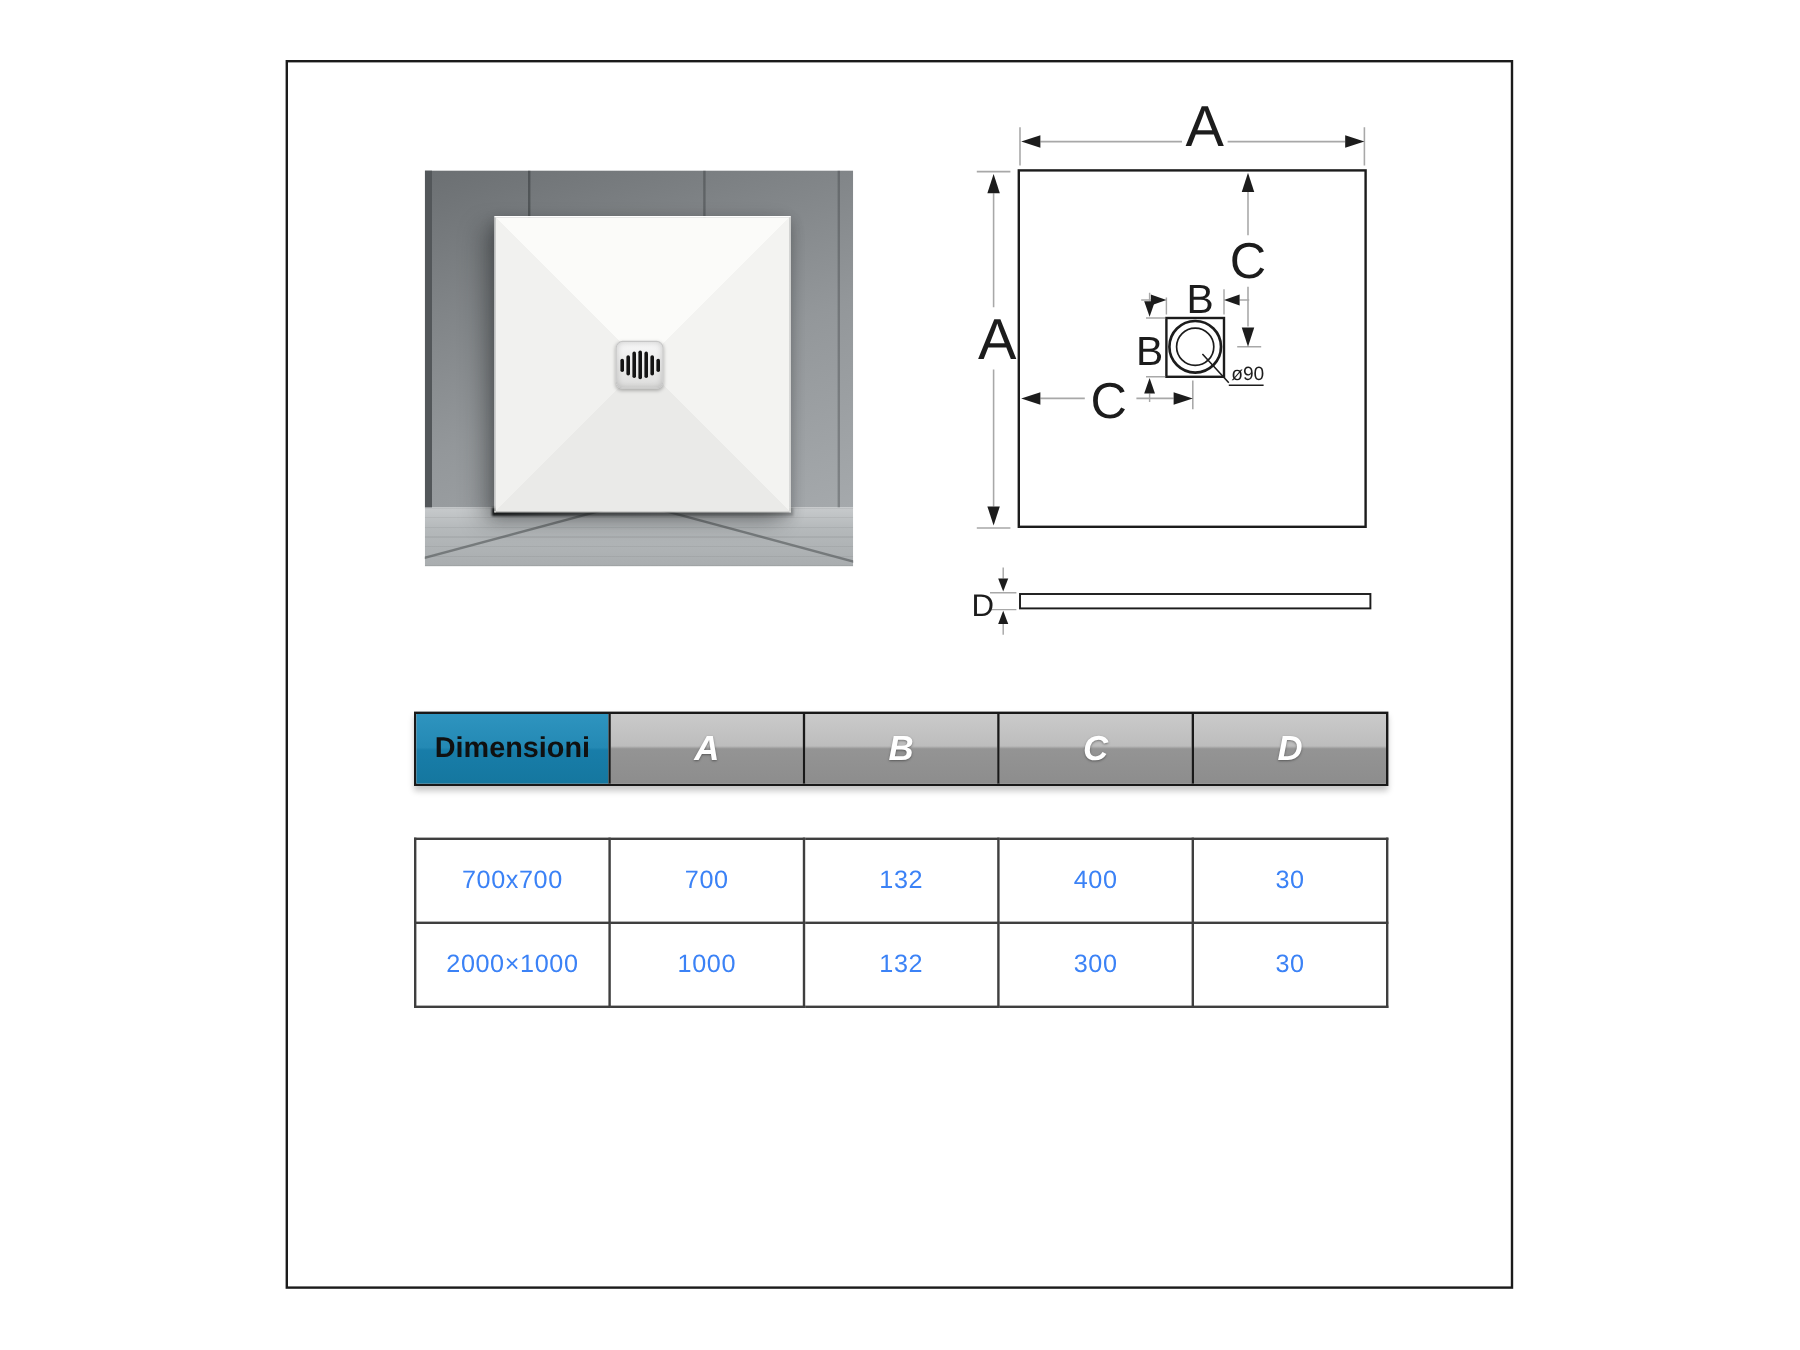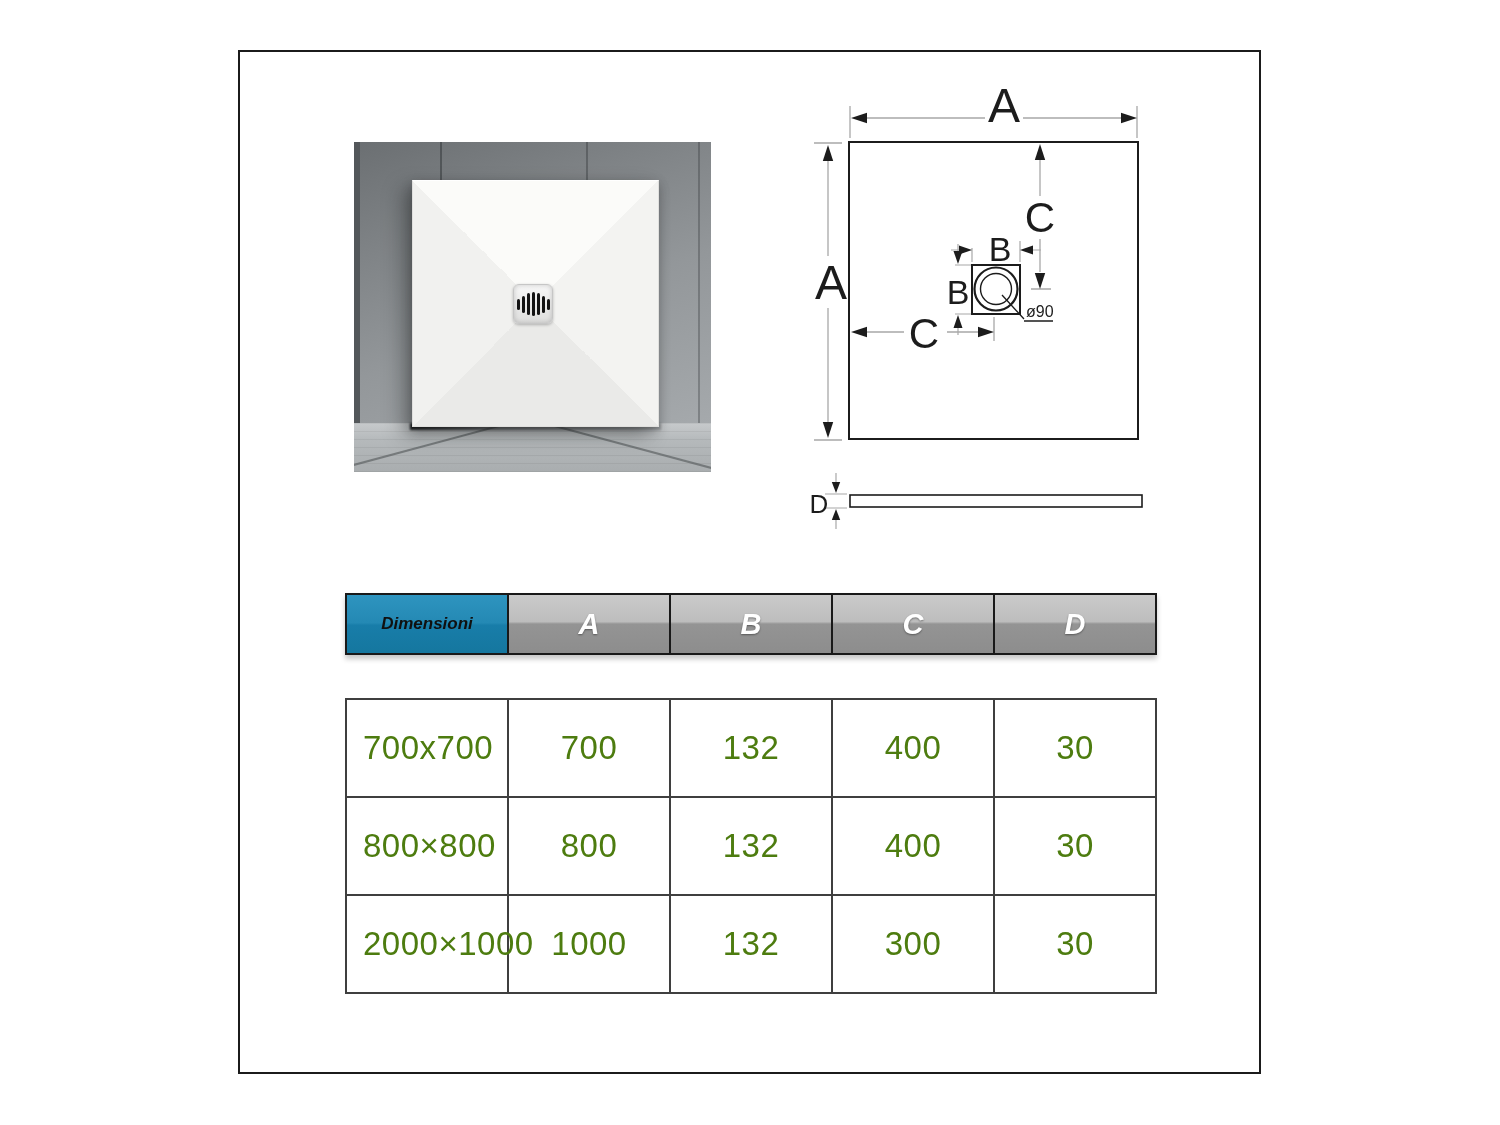--- a/index.html
+++ b/index.html
@@ -36,30 +36,30 @@
 
   
   .draw{position:absolute;left:780px;top:60px;}
   .draw text{font-family:"Liberation Sans",sans-serif;fill:#1c1c1c;}
 
   
   .hdr{position:absolute;left:345px;top:593px;width:812px;height:62px;box-sizing:border-box;
        border:2px solid #191919;display:flex;box-shadow:0 4px 5px rgba(0,0,0,.22);}
   .hcell{flex:1;display:flex;align-items:center;justify-content:center;}
   .hblue{background:linear-gradient(180deg,#2e94bf 0%,#2489b4 48%,#187da9 52%,#15779f 100%);
-       color:#101010;font-weight:700;font-size:17px;font-style:italic;}
+       color:#101010;font-weight:700;font-size:24px;}
   .hgray{background:linear-gradient(180deg,#cacaca 0%,#bdbdbd 46%,#949494 50%,#8d8d8d 100%);
        color:#ffffff;font-weight:700;font-style:italic;font-size:29px;
        border-left:2px solid #191919;text-shadow:0 1px 2px rgba(0,0,0,.40);}
 
   
   .dims{position:absolute;left:345px;top:698px;width:812px;border-collapse:collapse;
         table-layout:fixed;border:2px solid #262626;}
-  .dims td{border:2px solid #3f3f3f;height:64px;padding:16px;text-align:center;
-        vertical-align:middle;font-size:33px;color:#4d7c0f;letter-spacing:.5px;background:#fff;}
+  .dims td{border:2px solid #3f3f3f;height:64px;padding:2px;text-align:center;
+        vertical-align:middle;font-size:21px;color:#3b82f6;letter-spacing:.5px;background:#fff;}
 </style>
 </head>
 <body>
 
 <div class="page">
   <div class="frame"></div>
 
   <div class="photo">
     <div class="wall"></div>
     <div class="wall-edge-left"></div>
@@ -155,27 +155,20 @@
   <table class="dims">
     <tbody>
         <tr>
       <td>700x700</td>
       <td>700</td>
       <td>132</td>
       <td>400</td>
       <td>30</td>
     </tr>
     <tr>
-      <td>800×800</td>
-      <td>800</td>
-      <td>132</td>
-      <td>400</td>
-      <td>30</td>
-    </tr>
-    <tr>
       <td>2000×1000</td>
       <td>1000</td>
       <td>132</td>
       <td>300</td>
       <td>30</td>
     </tr>
   </tbody>
     </table>
 </div>
 

